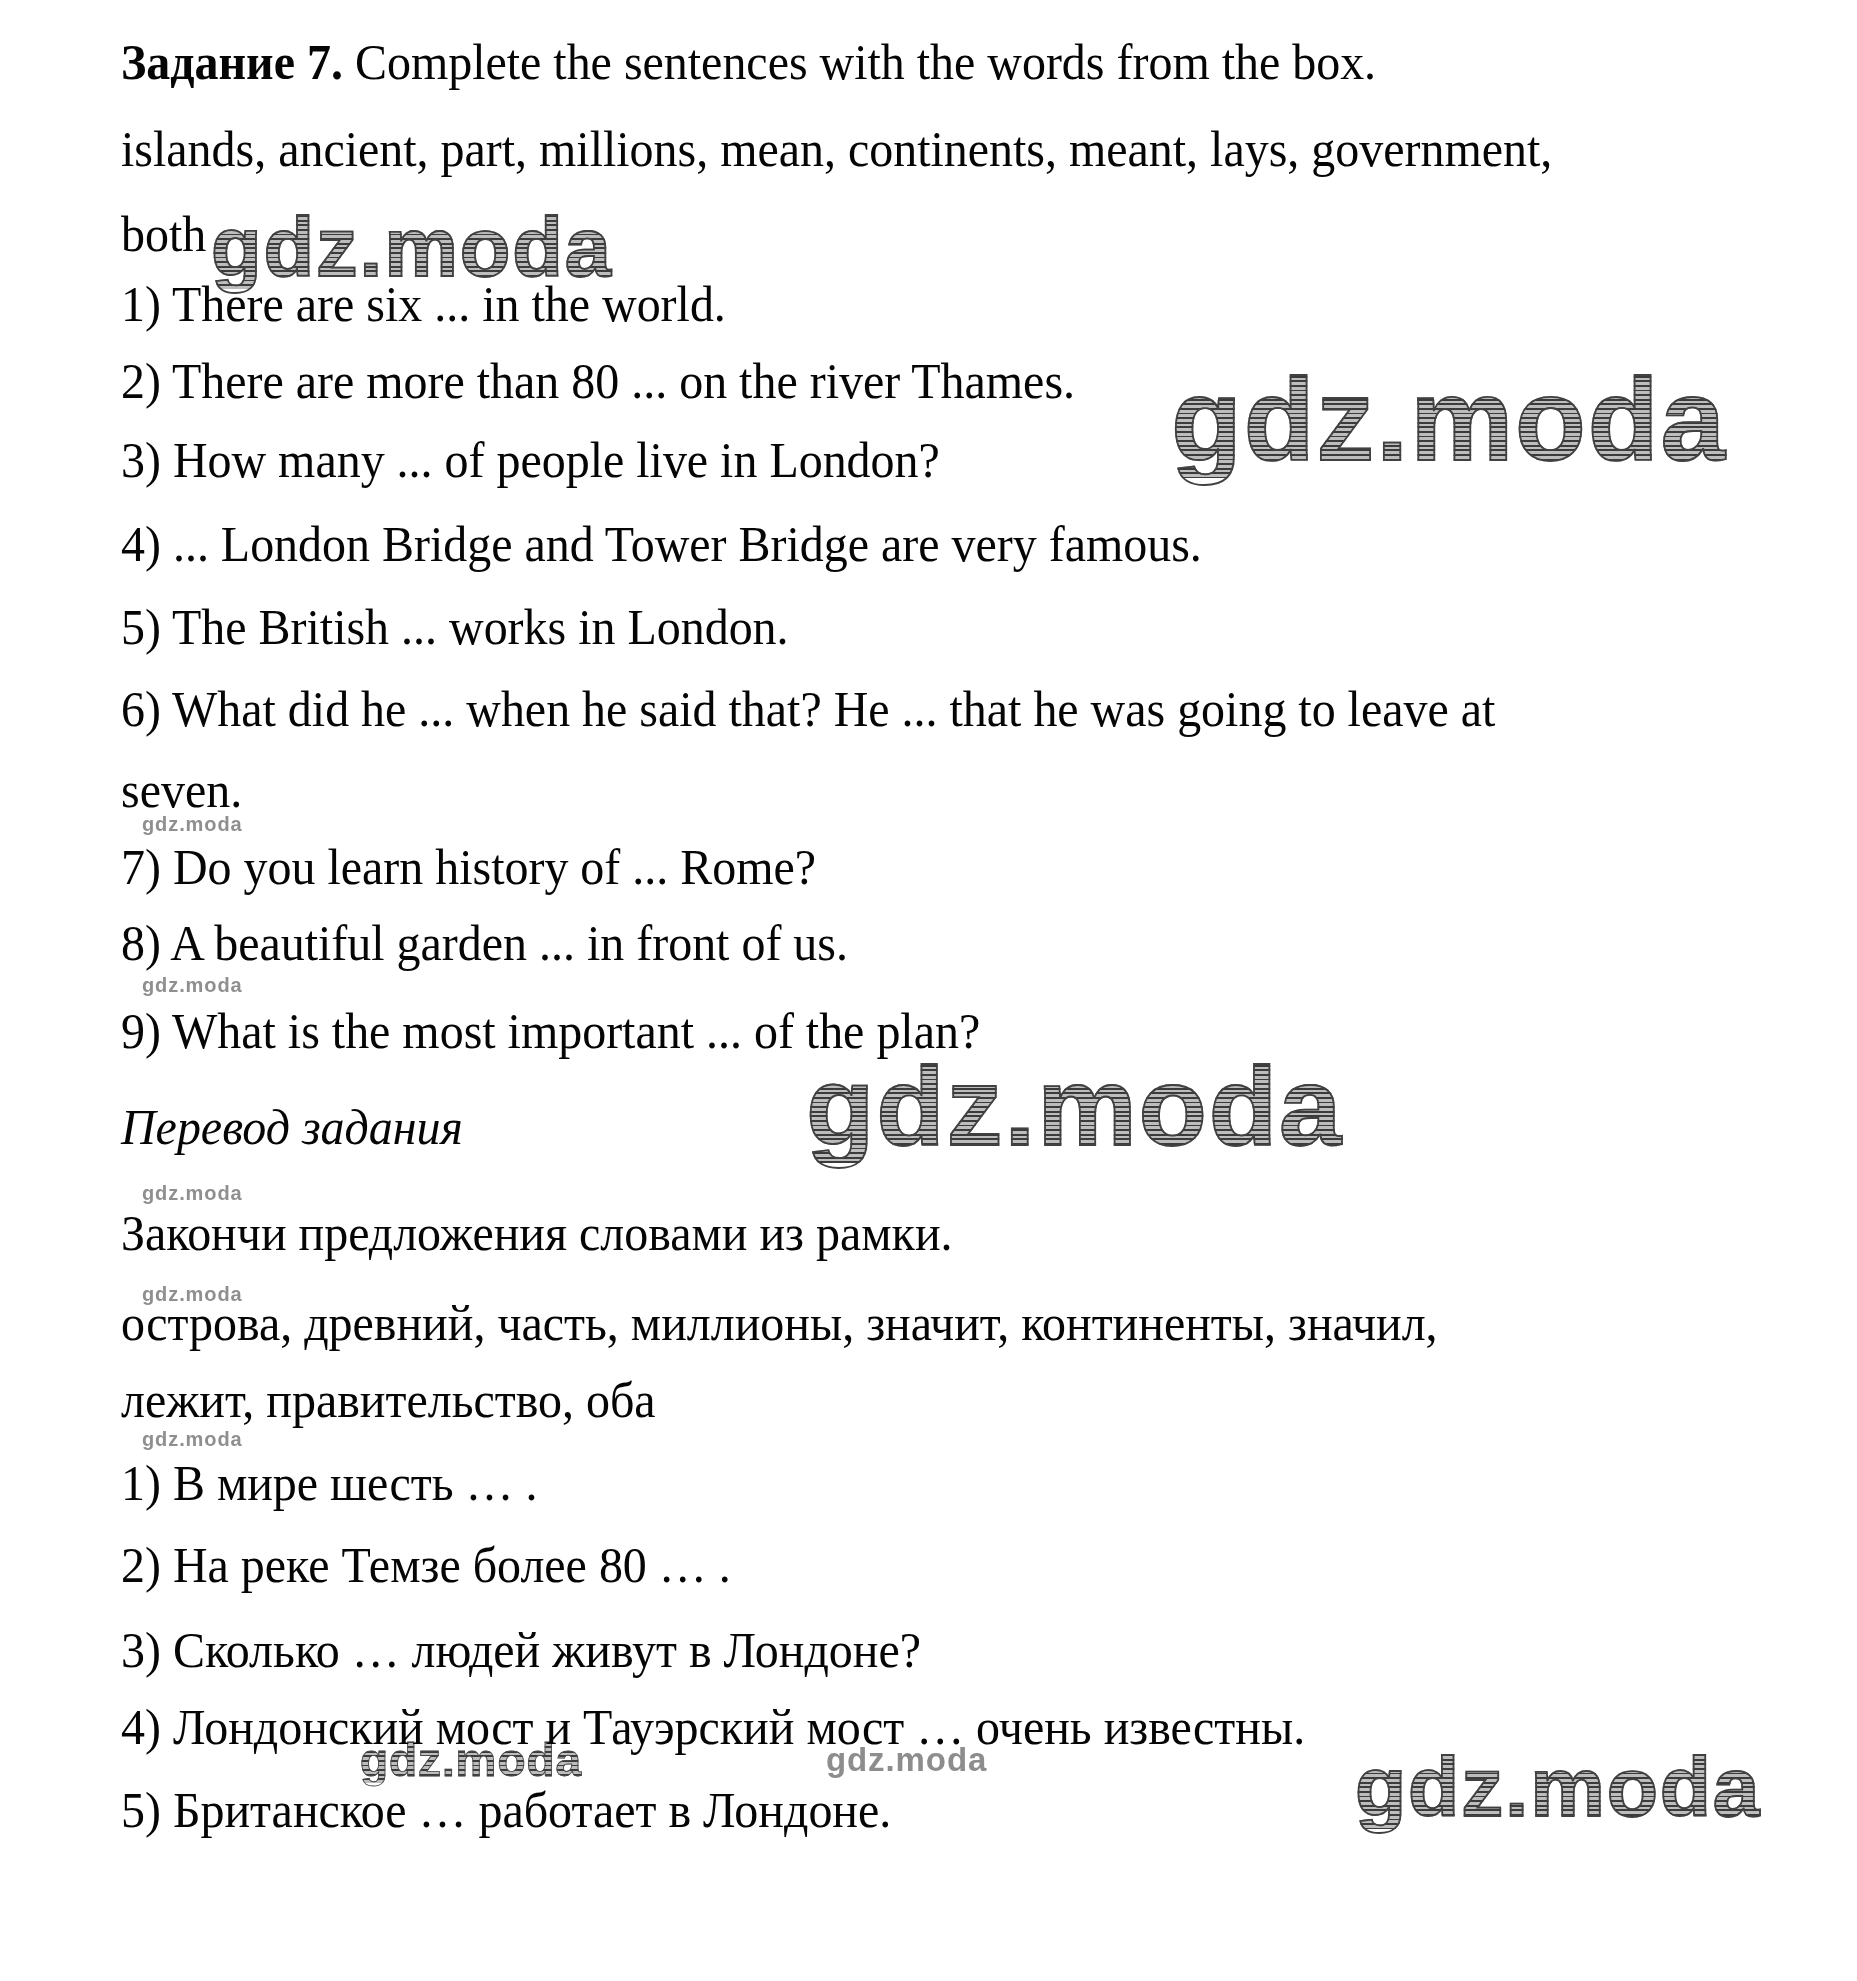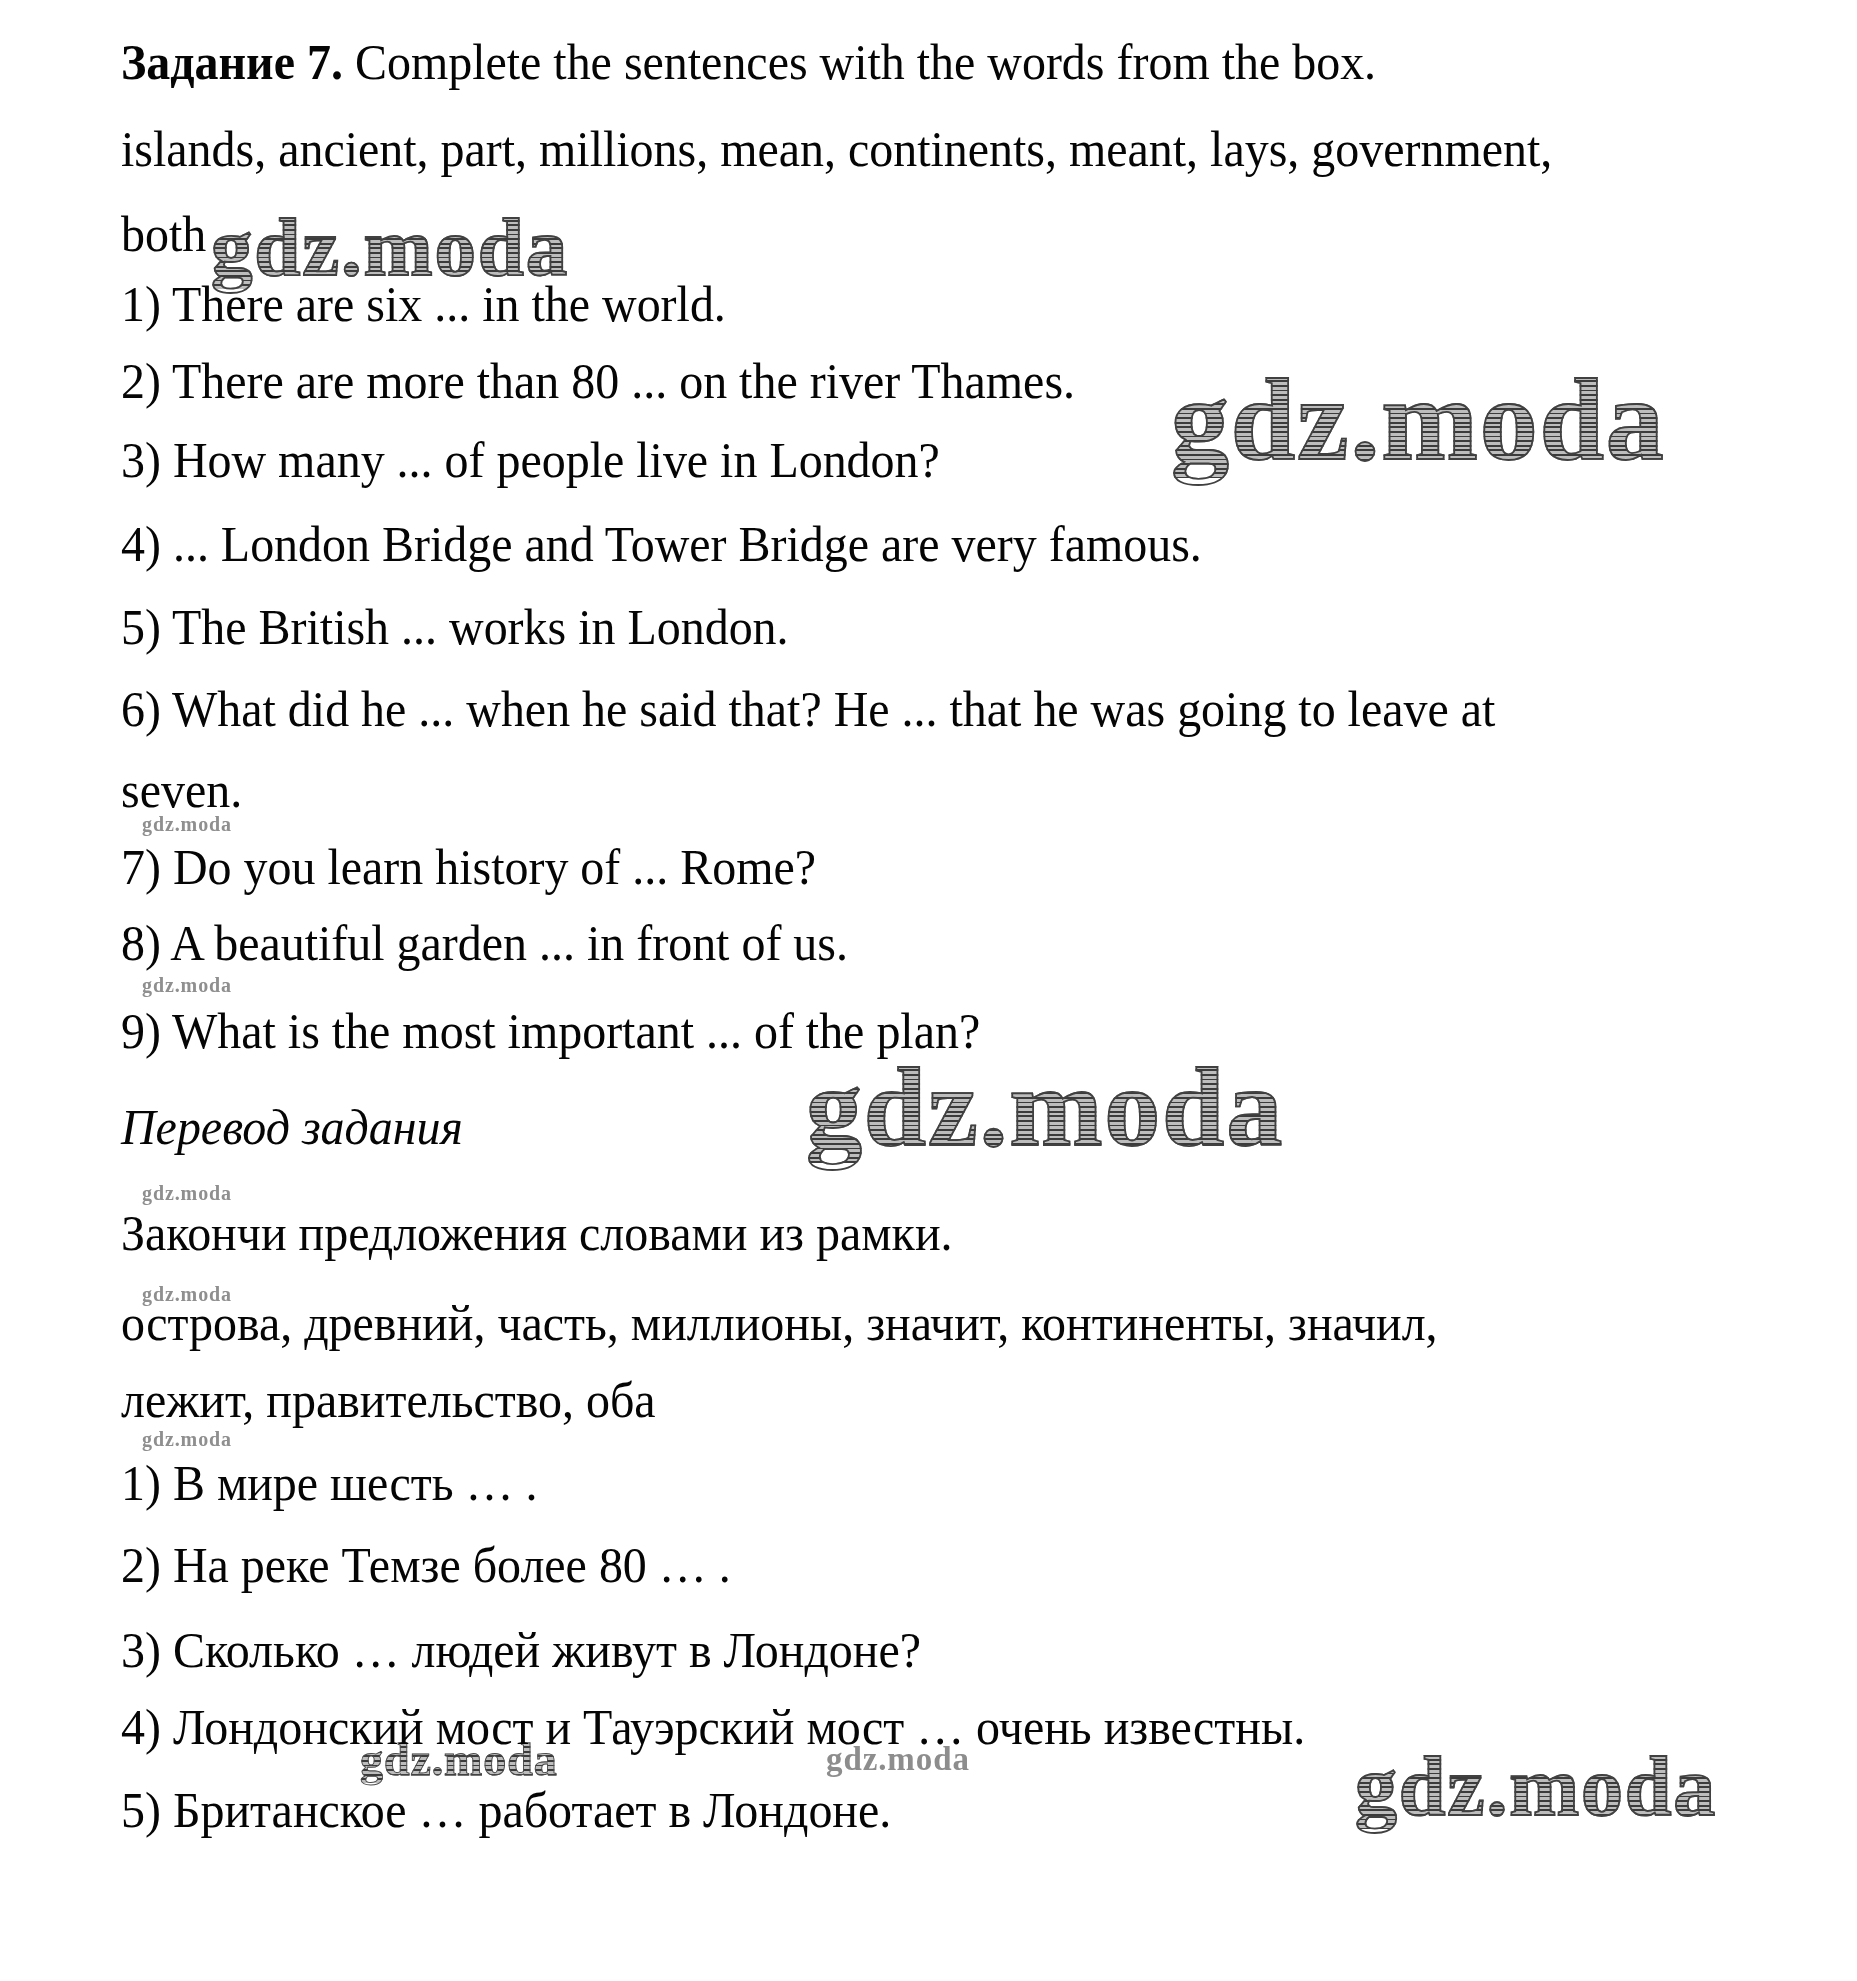--- a/index.html
+++ b/index.html
@@ -22,21 +22,21 @@
     transform: scaleX(0.94);
     transform-origin: 0 0;
     z-index: 2;
     font-family: "Liberation Serif", serif;
   }
   .ln .bold { font-weight: bold; }
   .italic { font-style: italic; }
   
   .wm {
     position: absolute;
-    font-family: Liberation Serif, serif;
+    font-family: Liberation Sans, sans-serif;
     font-weight: bold;
     line-height: 1;
     white-space: nowrap;
     letter-spacing: 1.8px;
     color: #6e6e6e;
     z-index: 1;
   }
   @supports (-webkit-background-clip: text) {
     .wm.hatch {
       background-image: repeating-linear-gradient(to bottom,

